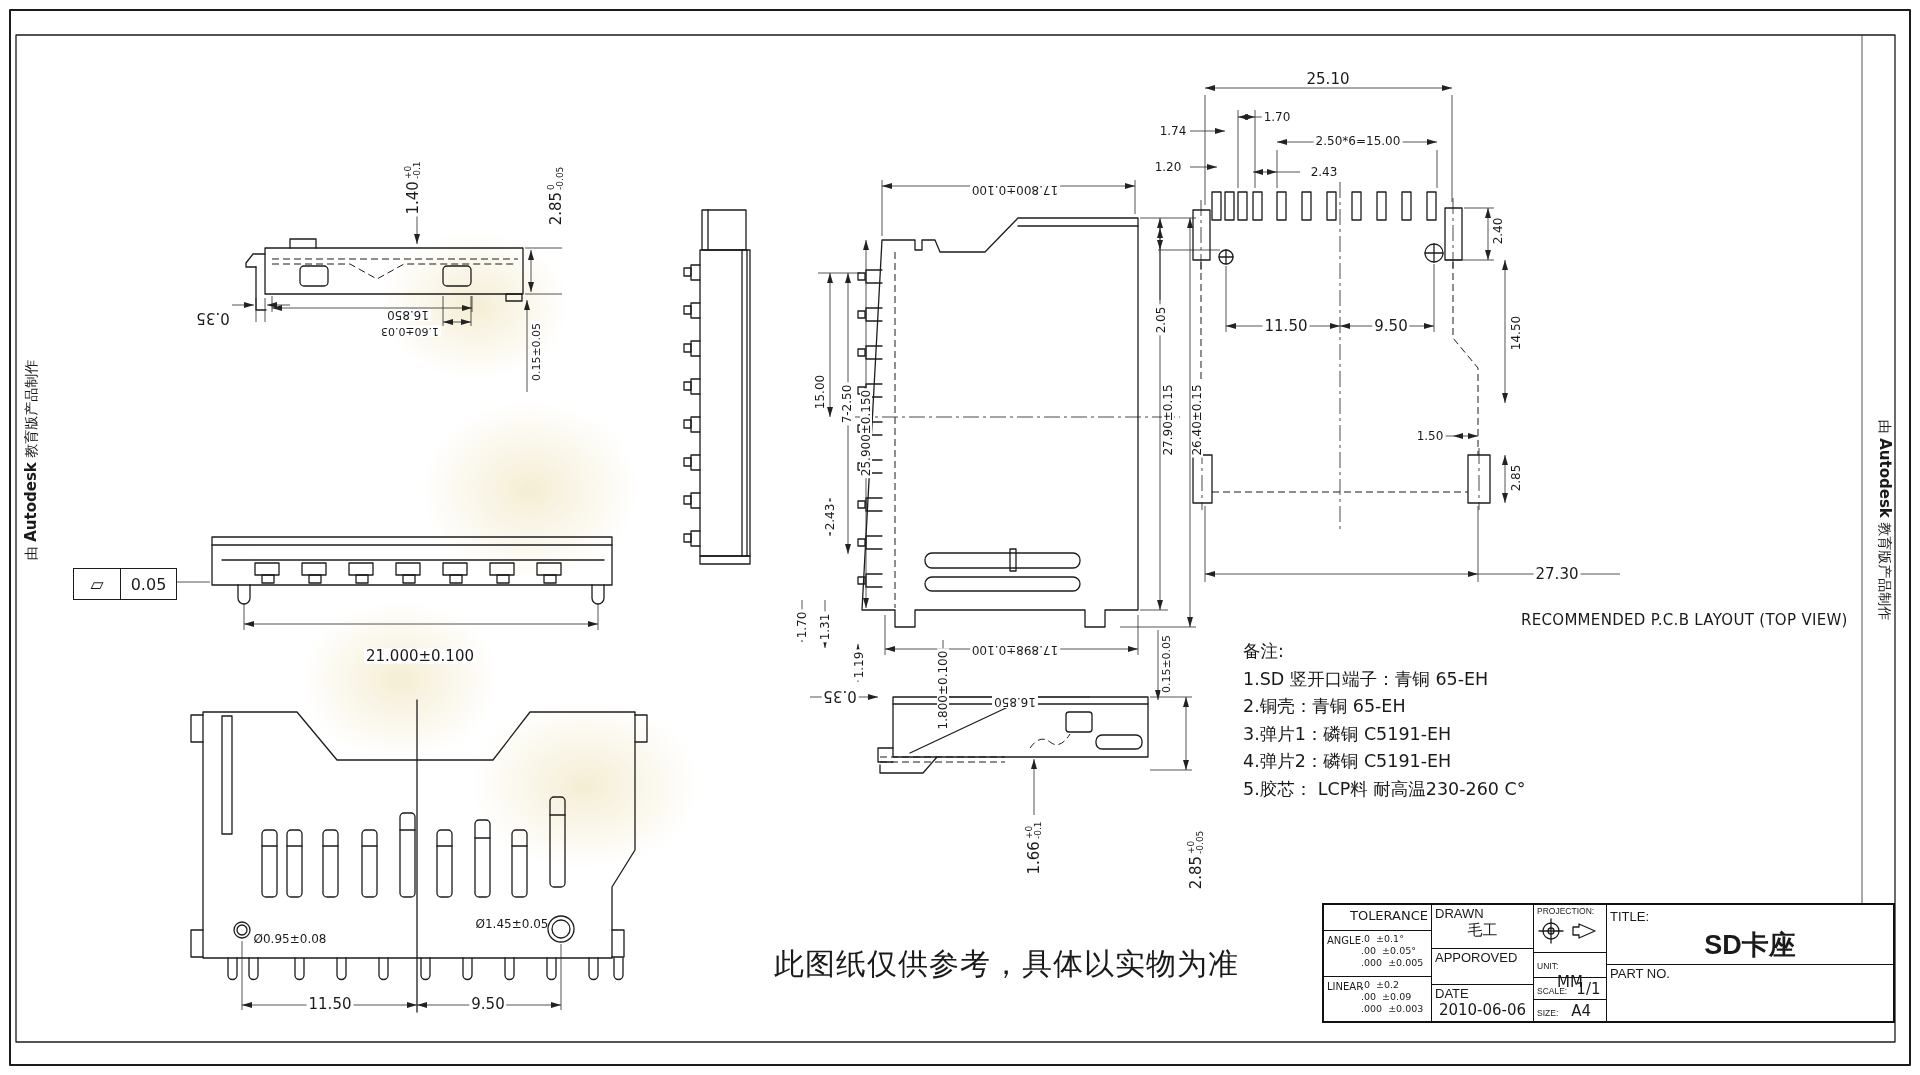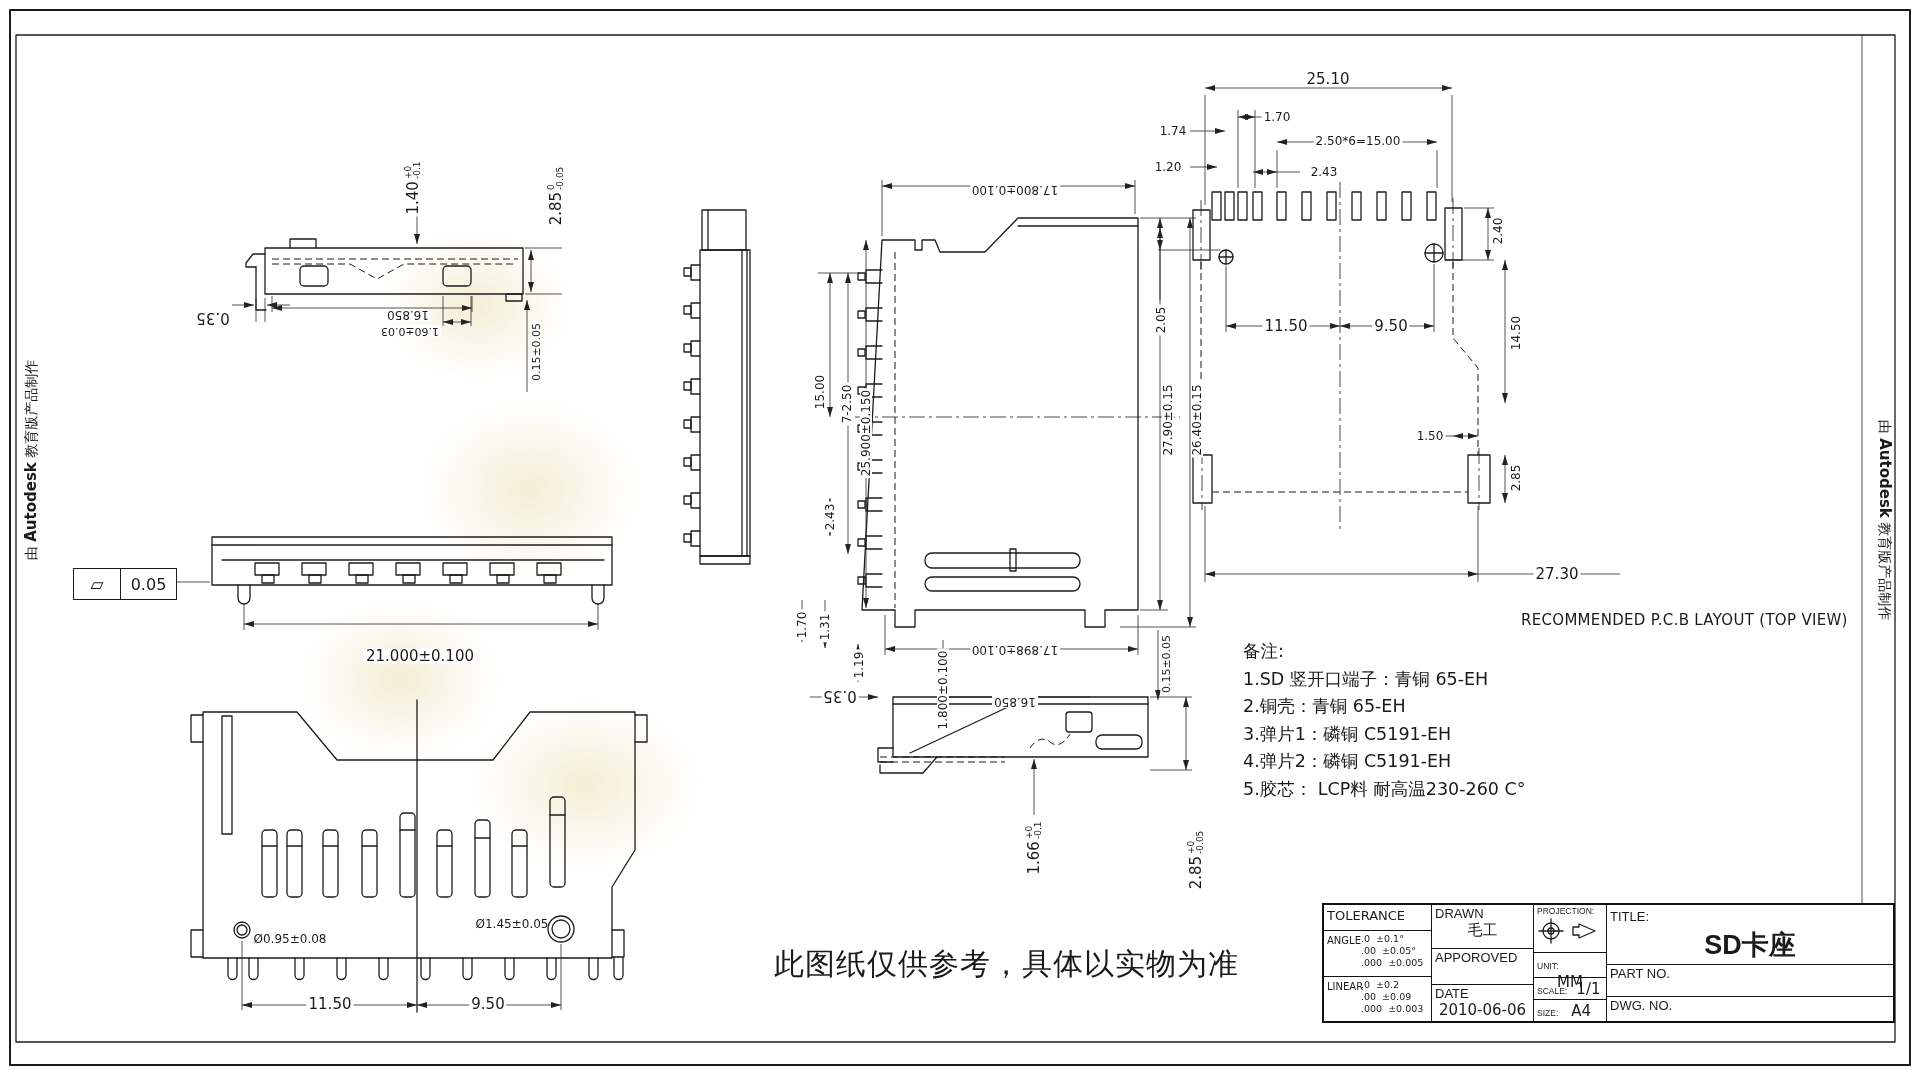--- a/index.html
+++ b/index.html
@@ -38,21 +38,21 @@
   .tb .col{height:100%;box-sizing:border-box;display:flex;flex-direction:column}
   .tb .c-tol{width:108px;border-right:1.5px solid #111}
   .tb .c-sig{width:102px;border-right:1.5px solid #111}
   .tb .c-prj{width:73px;border-right:1.5px solid #111}
   .tb .c-ttl{flex:1}
   .tb .cell{box-sizing:border-box;border-bottom:1px solid #111;position:relative;padding:1px 3px}
   .tb .cell:last-child{border-bottom:none}
   .tb .tag{font-size:13px;font-weight:normal;font-family:"Liberation Sans",sans-serif}
   .tb .tag2{font-size:8.5px;font-family:"Liberation Sans",sans-serif}
   .tb .val{font-size:15px;text-align:center}
-  .tolhead{font-size:13px;text-align:left;padding-top:2px}
+  .tolhead{font-size:13px;text-align:right;padding-top:2px}
   .tolsec{display:flex;font-size:9.5px;line-height:12px;padding-top:1px}
   .tolsec .lab{width:34px;font-size:10px;padding-top:2px}
   .tolsec .rows{flex:1}
   .tolsec .r{display:flex;gap:6px}
   .big-title{font-size:27px;font-weight:bold;text-align:center;margin-top:2px;font-family:"Liberation Sans",sans-serif}
 </style>
 </head>
 <body>
 
 <div class="sheet">
@@ -530,19 +530,16 @@
       </div>
     </div>
     <div class="col c-ttl">
       <div class="cell" style="height:60px">
         <span class="tag">TITLE:</span>
         <div class="big-title">SD卡座</div>
       </div>
       <div class="cell" style="height:32px">
         <div class="tag">PART NO.</div>
       </div>
-      <div class="cell" style="flex:1">
-        <div class="tag">DWG. NO.</div>
-      </div>
     </div>
   </div>
 
 </div>
 
 </body></html>

